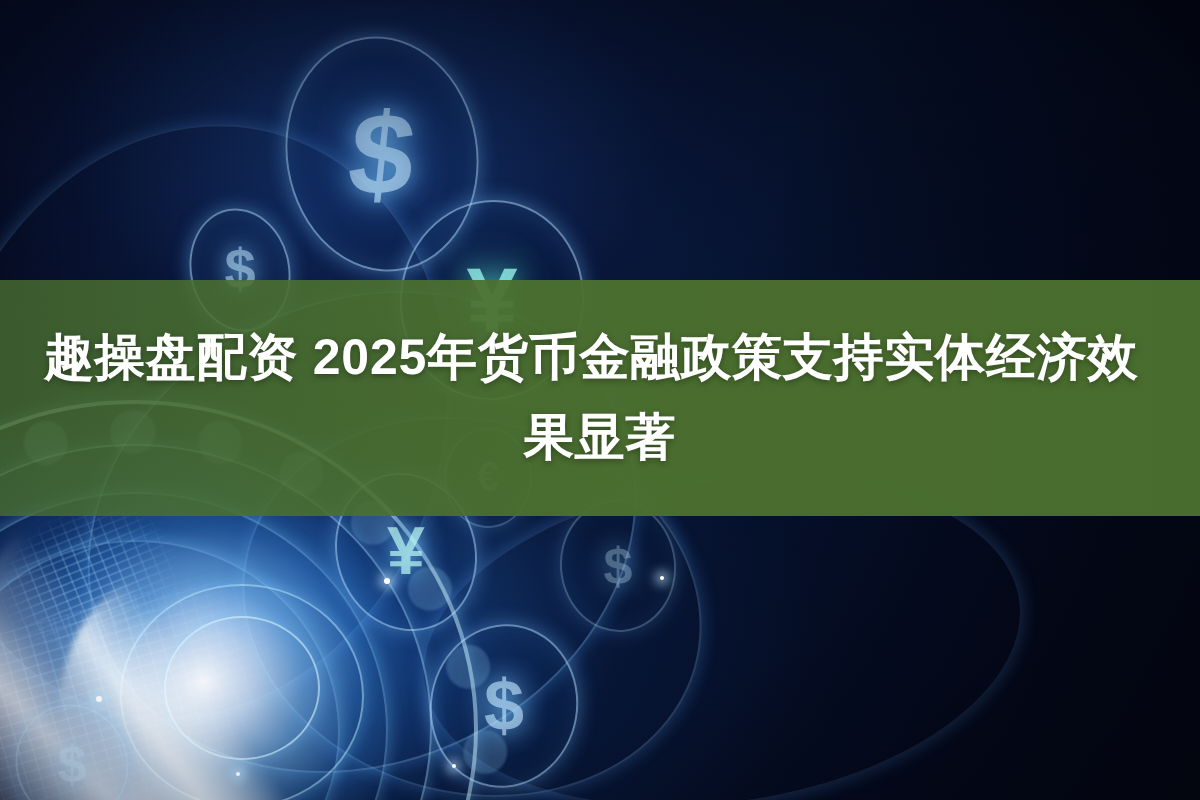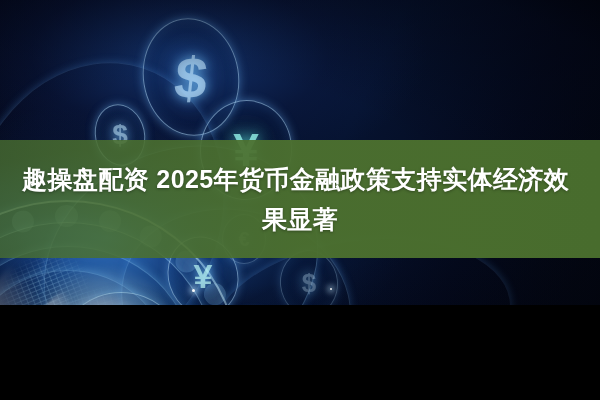--- a/index.html
+++ b/index.html
@@ -3,21 +3,21 @@
 <meta charset="utf-8">
 <style>
   html, body {
     margin: 0;
     padding: 0;
     background: #000;
   }
   #stage {
     position: relative;
     width: 600px;
-    height: 305px;
+    height: 400px;
     overflow: hidden;
     background: #05091c;
     font-family: "Liberation Sans", "DejaVu Sans", sans-serif;
   }
 
   
   .layer { position: absolute; inset: 0; pointer-events: none; }
 
   
   .bg-base {

